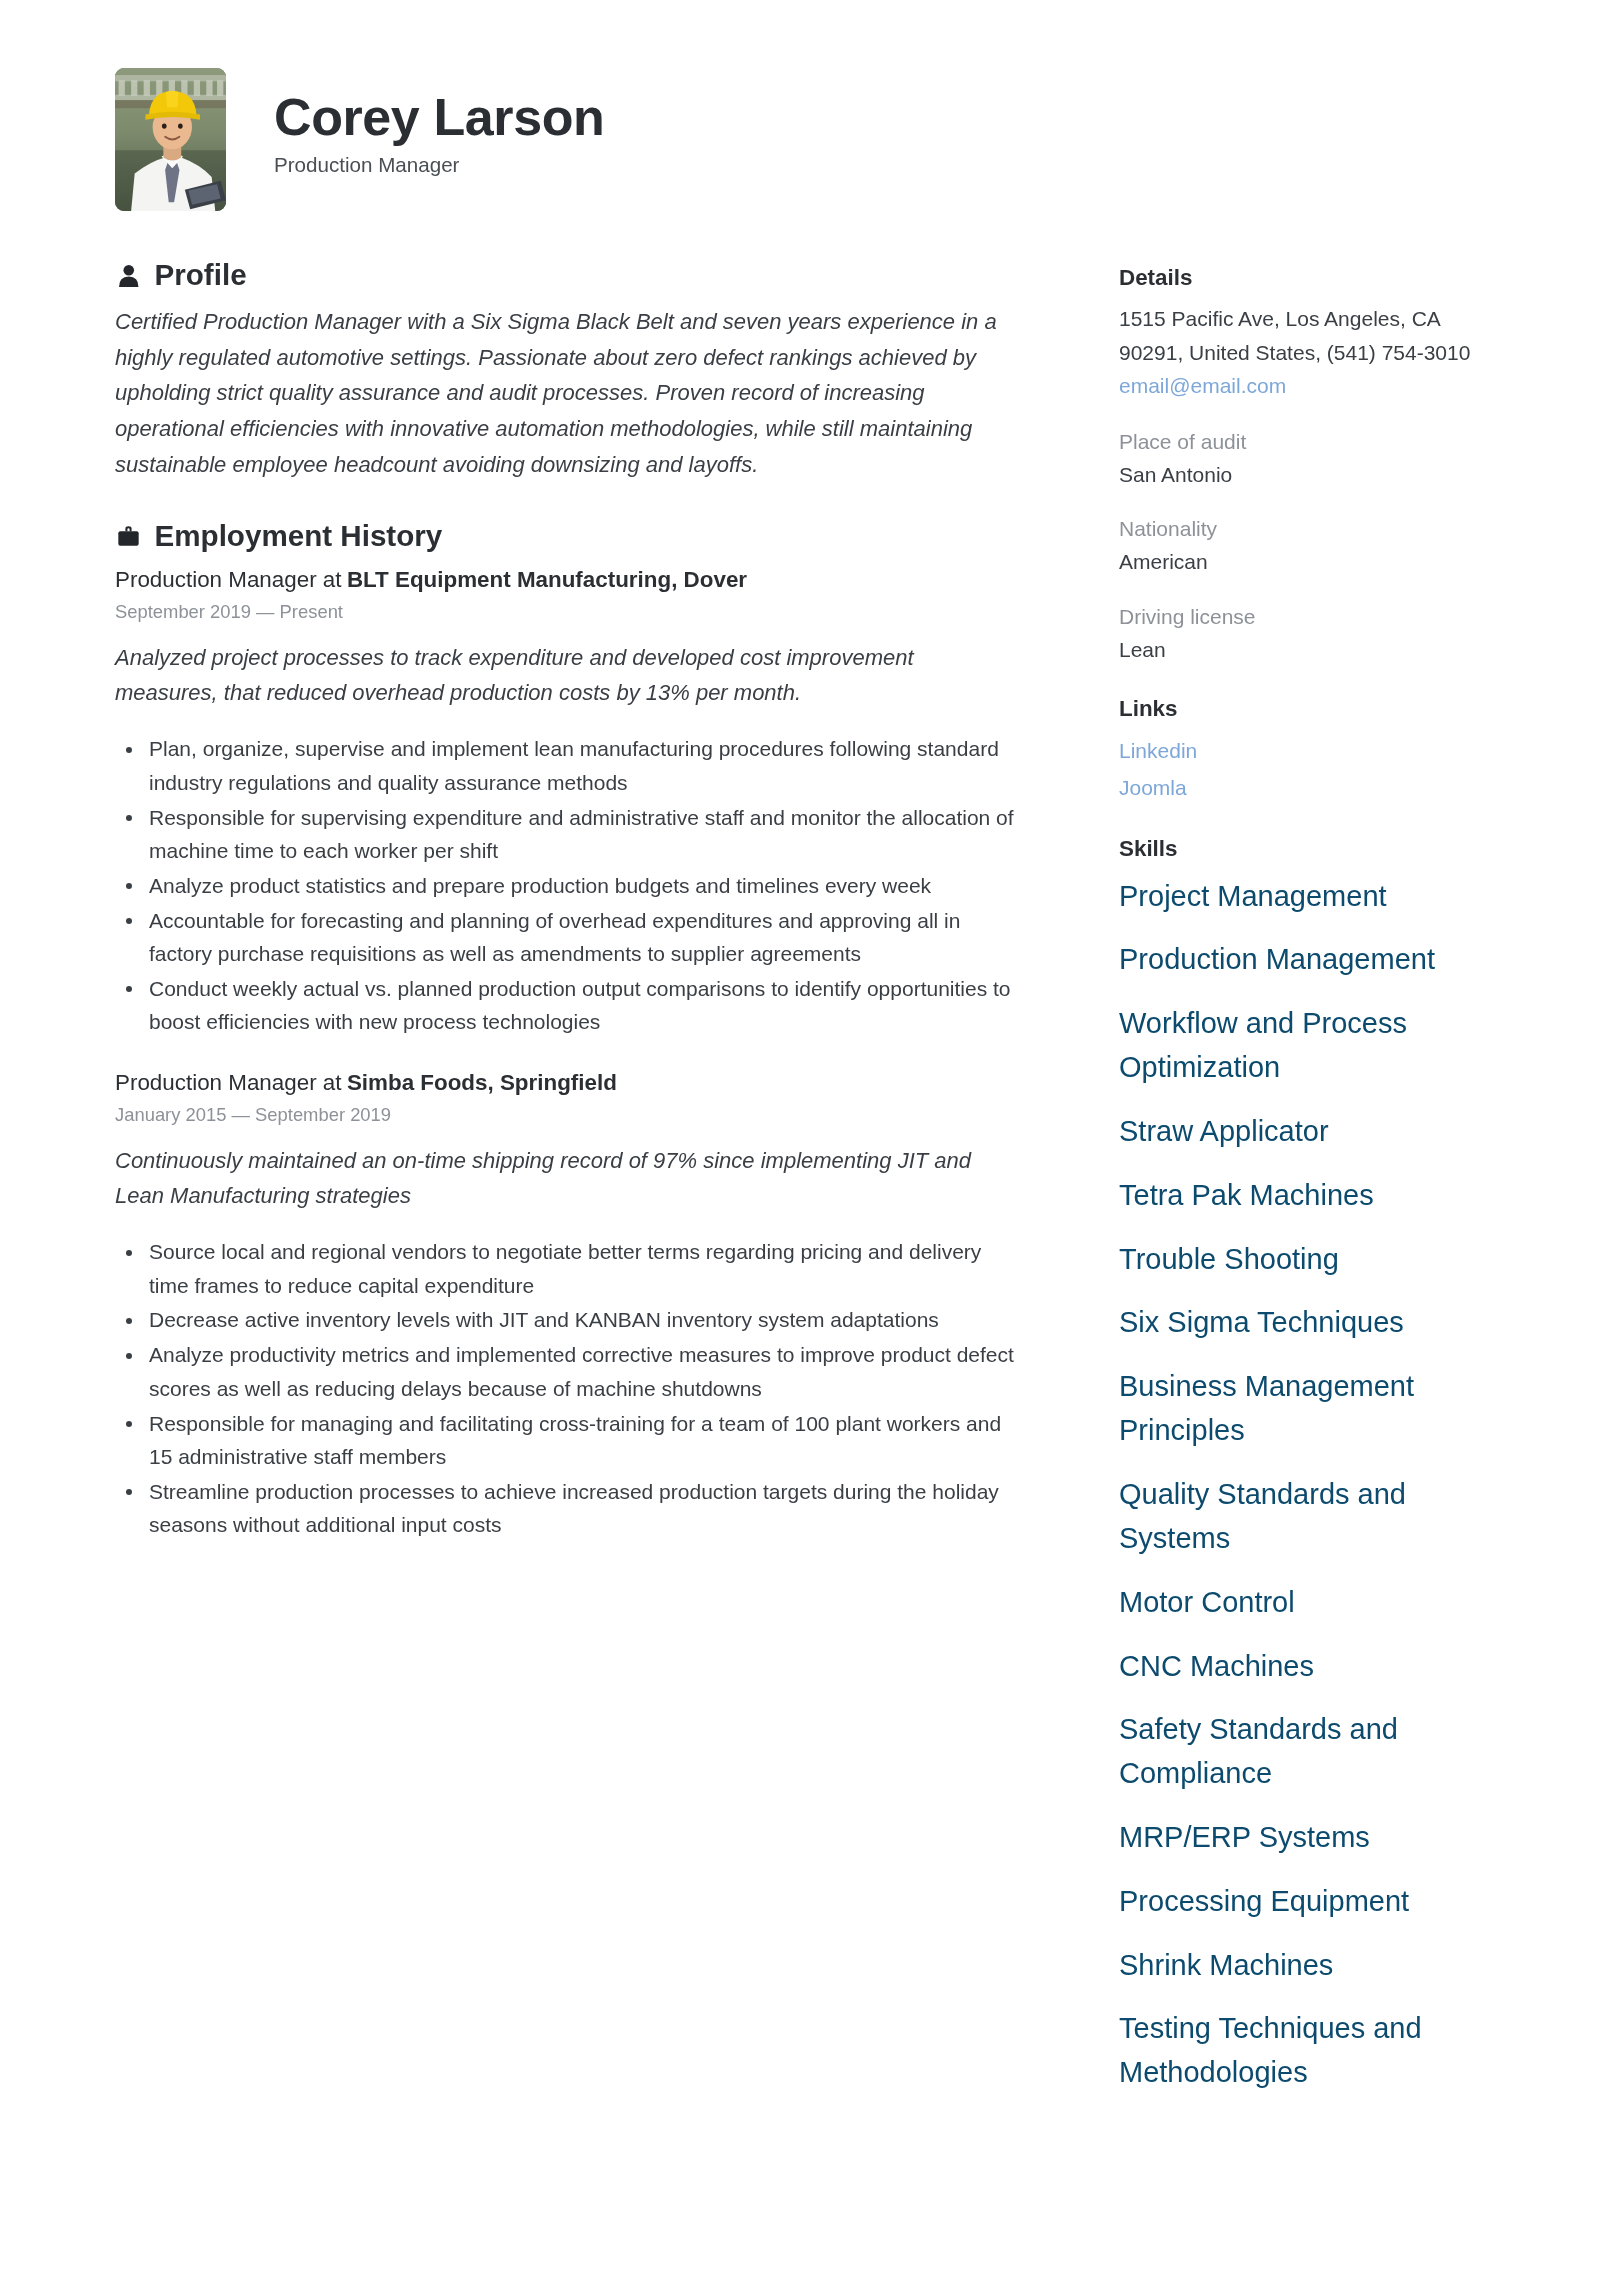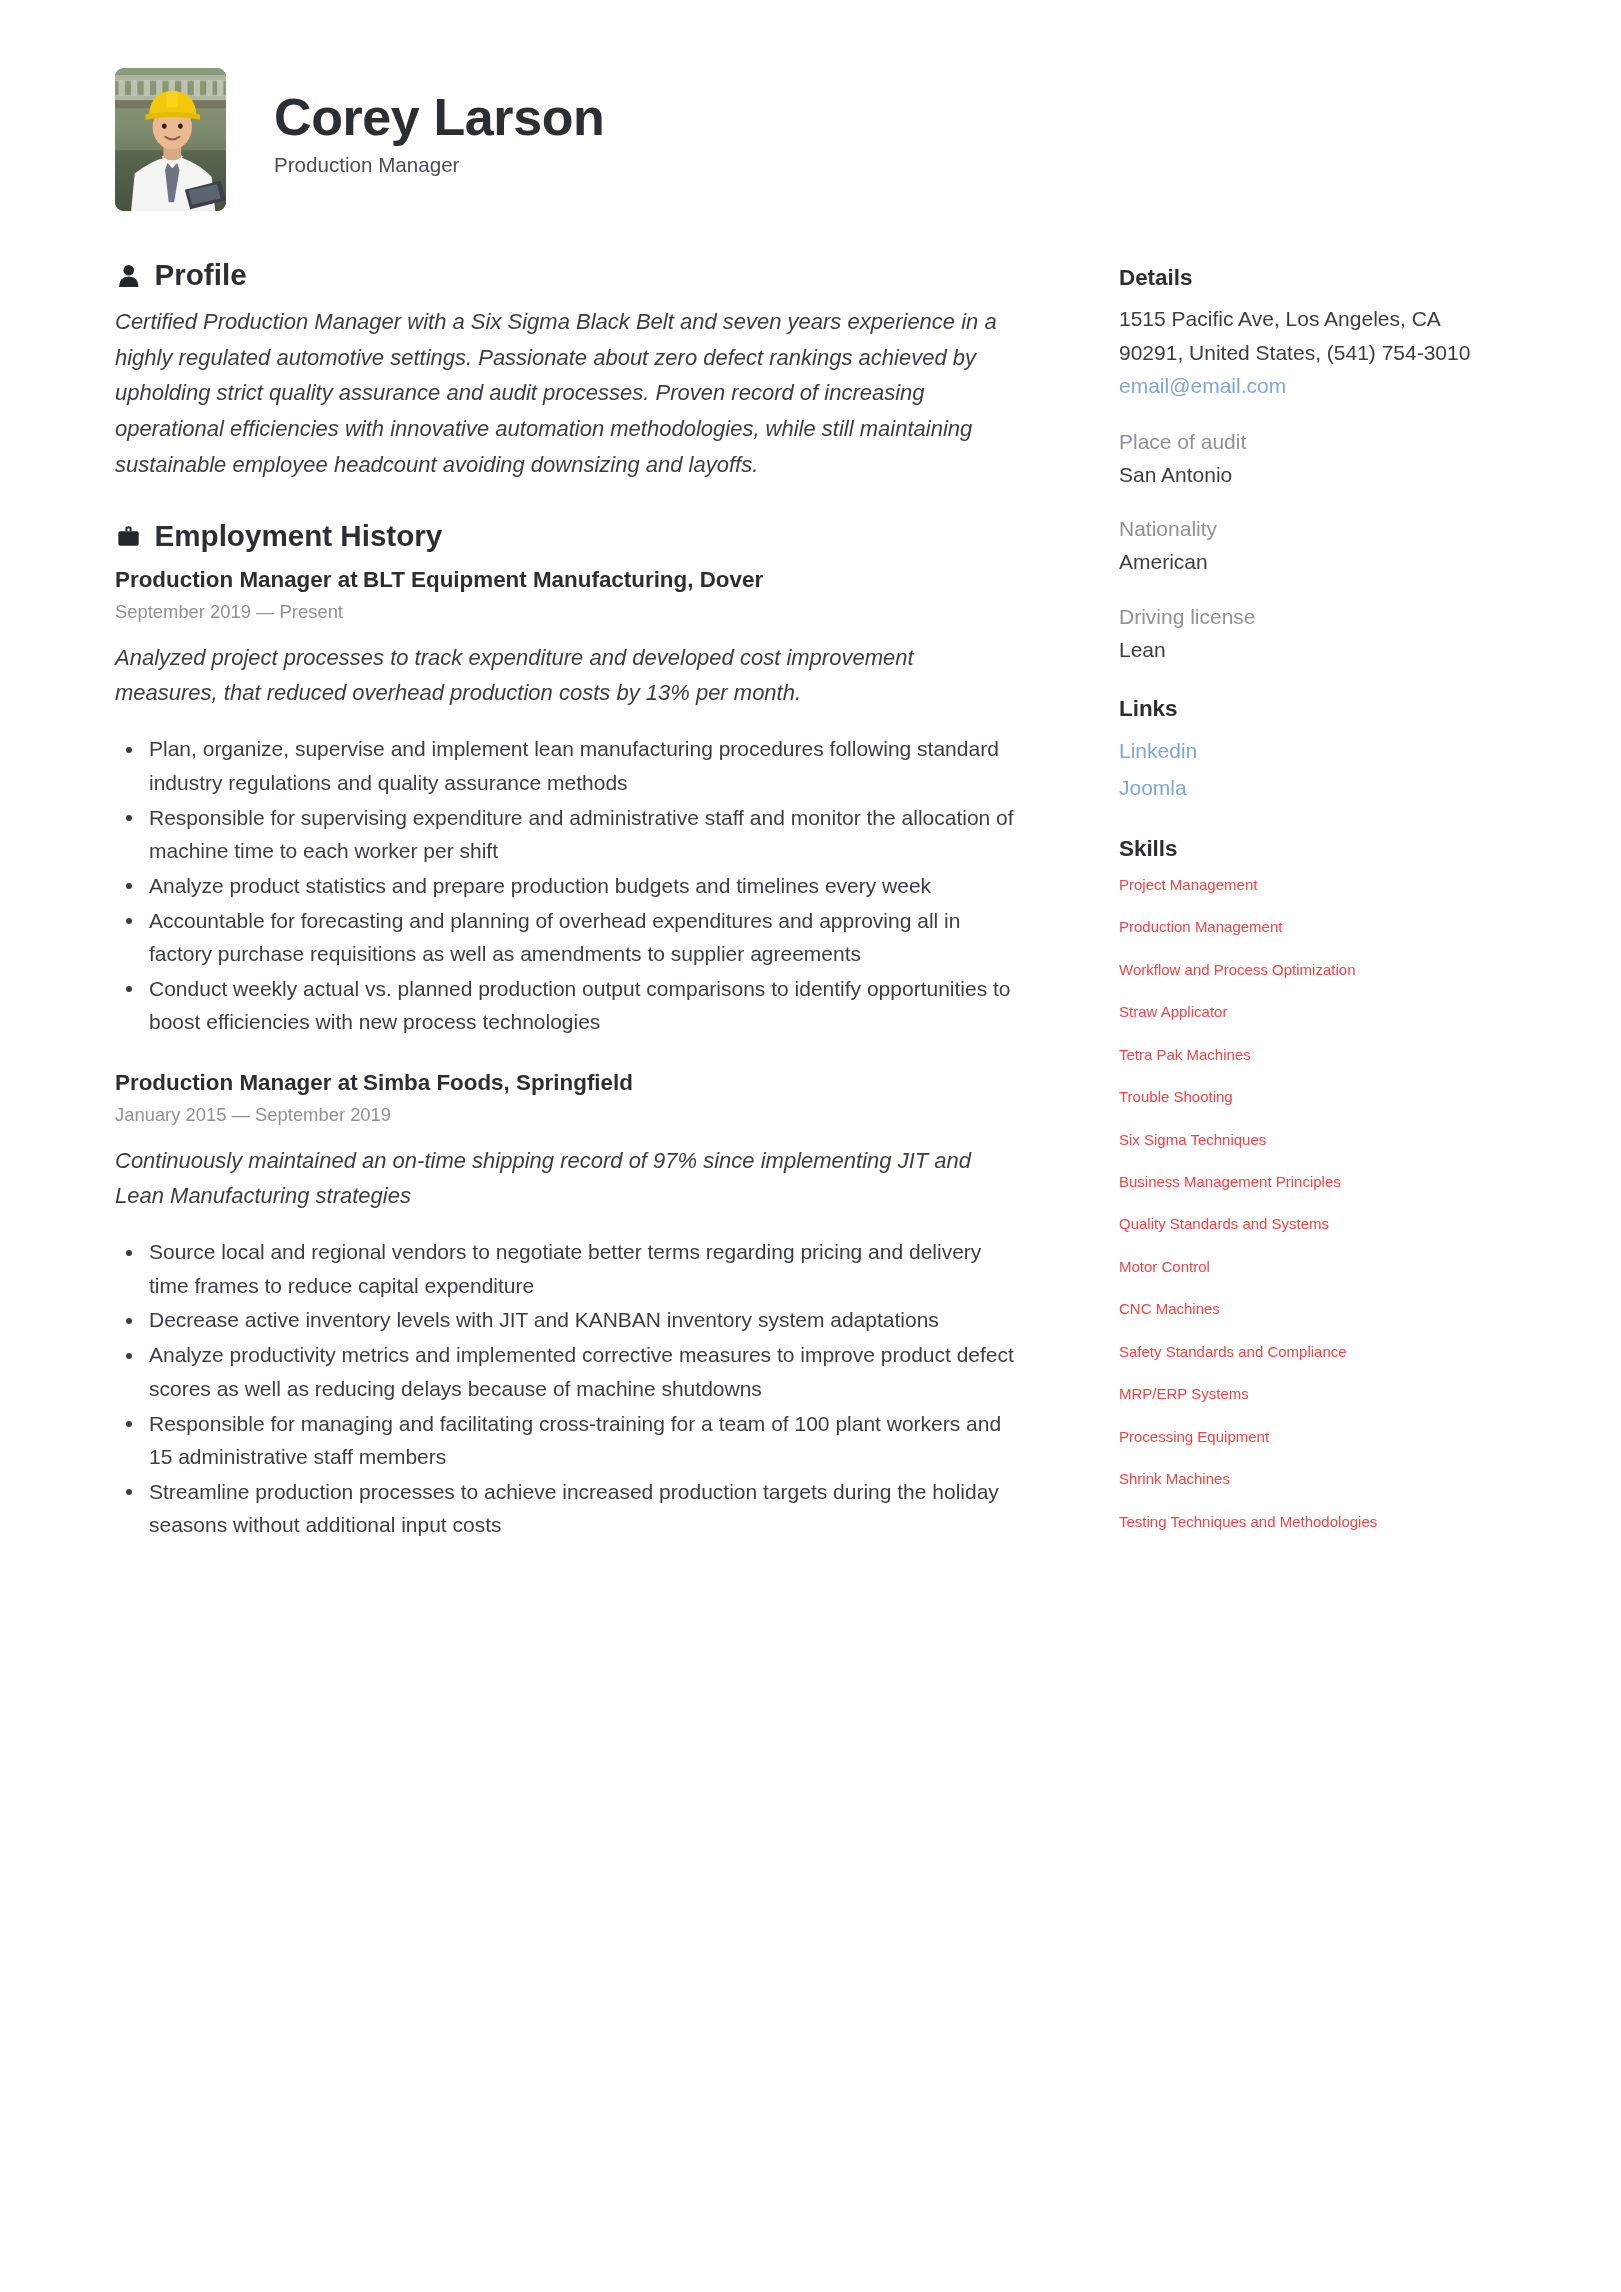--- a/index.html
+++ b/index.html
@@ -115,21 +115,21 @@
   
   .job { margin-bottom: 30px; }
   .job:last-child { margin-bottom: 0; }
   .job-head {
     font-size: 22.4px;
     font-weight: bold;
     color: #2b2f33;
     margin: 0 0 5.4px 0;
     line-height: 1.3;
   }
-  .job-head .at { font-weight: bold; }
+  .job-head .at { font-weight: normal; }
   .job-head .company { font-weight: bold; margin-left: 5.4px; }
   .job-dates {
     font-size: 18.4px;
     color: #8d9299;
     margin: 0 0 16px 0;
     line-height: 1.3;
   }
   .job-summary {
     font-style: italic;
     font-size: 22px;
@@ -190,23 +190,23 @@
     line-height: 1.4;
     margin: 0 0 3.6px 0;
   }
   .field-value {
     font-size: 21px;
     color: #3a3f45;
     line-height: 1.4;
     margin: 0;
   }
   .skill {
-    font-size: 15px;
+    font-size: 29px;
     line-height: 1.52;
-    color: #ef4444;
+    color: #0c4a6e;
     margin: 0 0 19.7px 0;
   }
   .skill:last-child { margin-bottom: 0; }
   .links-list { margin-top: 3.6px; }
   .links-list .side-link { margin-bottom: 3.6px; }
   .skills-list { margin-top: 5.4px; }
 </style>
 </head>
 <body>
 

